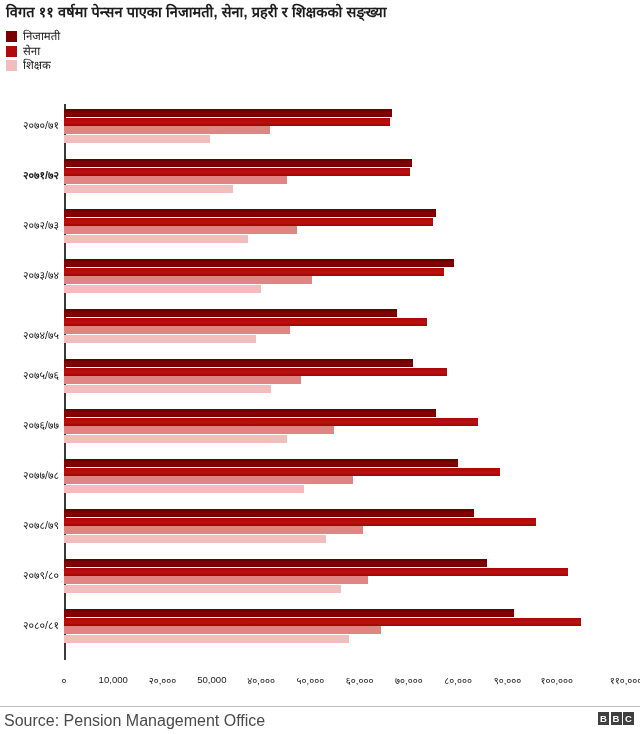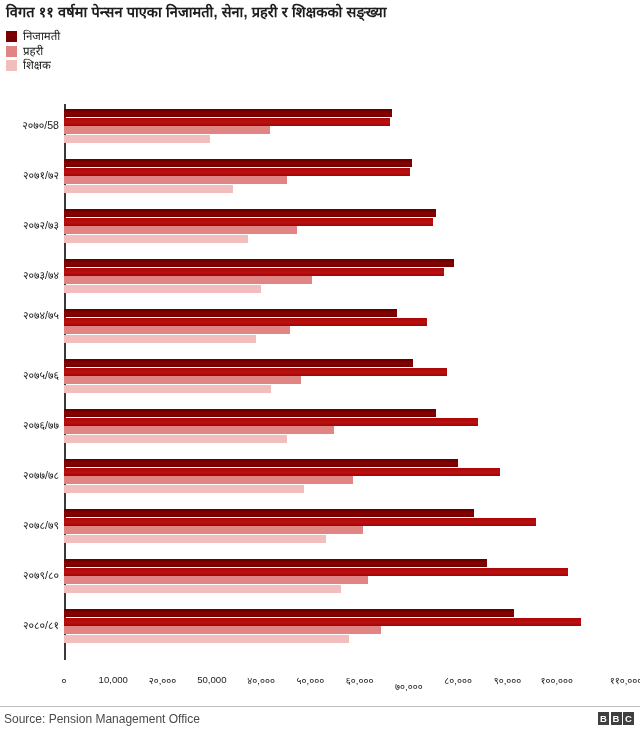--- a/index.html
+++ b/index.html
@@ -127,21 +127,21 @@
     left: 0;
     top: 706px;
     width: 640px;
     height: 1px;
     background: #bdbdbd;
   }
   #source-text {
     position: absolute;
     left: 4px;
     top: 712px;
-    font-size: 12px;
+    font-size: 16px;
     color: #4a4a4a;
     white-space: nowrap;
   }
   #bbc-logo {
     position: absolute;
     right: 6px;
     top: 712px;
     display: flex;
     gap: 1.5px;
   }
@@ -163,35 +163,35 @@
 <div id="chart-root">
 
   <div id="chart-title">विगत ११ वर्षमा पेन्सन पाएका निजामती, सेना, प्रहरी र शिक्षकको सङ्ख्या</div>
 
   <div id="legend">
       <div class="legend-item">
         <span class="legend-swatch" style="background: rgb(122, 0, 0);"></span>
         <span class="legend-label">निजामती</span>
       </div>
       <div class="legend-item">
-        <span class="legend-swatch" style="background: rgb(224, 132, 132);"></span>
-        <span class="legend-label">प्रहरी</span>
+        <span class="legend-swatch" style="background: rgb(177, 10, 10);"></span>
+        <span class="legend-label">सेना</span>
       </div>
       <div class="legend-item">
         <span class="legend-swatch" style="background: rgb(242, 189, 189);"></span>
         <span class="legend-label">शिक्षक</span>
       </div>
     </div>
 
   <div id="ylabels">
-      <div class="ytick-label" style="top: 14px;">२०७०/58</div>
-      <div class="ytick-label" style="top: 64px;">२०७१/७२</div>
+      <div class="ytick-label" style="top: 14px;">२०७०/७१</div>
+      <div class="ytick-label" style="top: 64px; font-weight: bold;">२०७१/७२</div>
       <div class="ytick-label" style="top: 114px;">२०७२/७३</div>
       <div class="ytick-label" style="top: 164px;">२०७३/७४</div>
-      <div class="ytick-label" style="top: 204px;">२०७४/७५</div>
+      <div class="ytick-label" style="top: 224px;">२०७४/७५</div>
       <div class="ytick-label" style="top: 264px;">२०७५/७६</div>
       <div class="ytick-label" style="top: 314px;">२०७६/७७</div>
       <div class="ytick-label" style="top: 364px;">२०७७/७८</div>
       <div class="ytick-label" style="top: 414px;">२०७८/७९</div>
       <div class="ytick-label" style="top: 464px;">२०७९/८०</div>
       <div class="ytick-label" style="top: 514px;">२०८०/८१</div>
     </div>
 
   <div id="plot">
     <div id="axis-line"></div>
@@ -264,21 +264,21 @@
     </div>
 
   <div id="xaxis">
       <div class="xtick-label" style="left: 64px;">०</div>
       <div class="xtick-label" style="left: 113.273px;">10,000</div>
       <div class="xtick-label" style="left: 162.545px;">२०,०००</div>
       <div class="xtick-label" style="left: 211.818px;">50,000</div>
       <div class="xtick-label" style="left: 261.091px;">४०,०००</div>
       <div class="xtick-label" style="left: 310.364px;">५०,०००</div>
       <div class="xtick-label" style="left: 359.636px;">६०,०००</div>
-      <div class="xtick-label" style="left: 408.909px; margin-top: 6px;">७०,०००</div>
+      <div class="xtick-label" style="left: 408.909px;">७०,०००</div>
       <div class="xtick-label" style="left: 458.182px; text-align: right;">८०,०००</div>
       <div class="xtick-label" style="left: 507.455px;">९०,०००</div>
       <div class="xtick-label" style="left: 556.727px;">१००,०००</div>
       <div class="xtick-label" style="left: 626px;">११०,०००</div>
     </div>
 
   <div id="footer-rule"></div>
   <div id="source-text">Source: Pension Management Office</div>
   <div id="bbc-logo">
       <div class="bbc-box">B</div>

